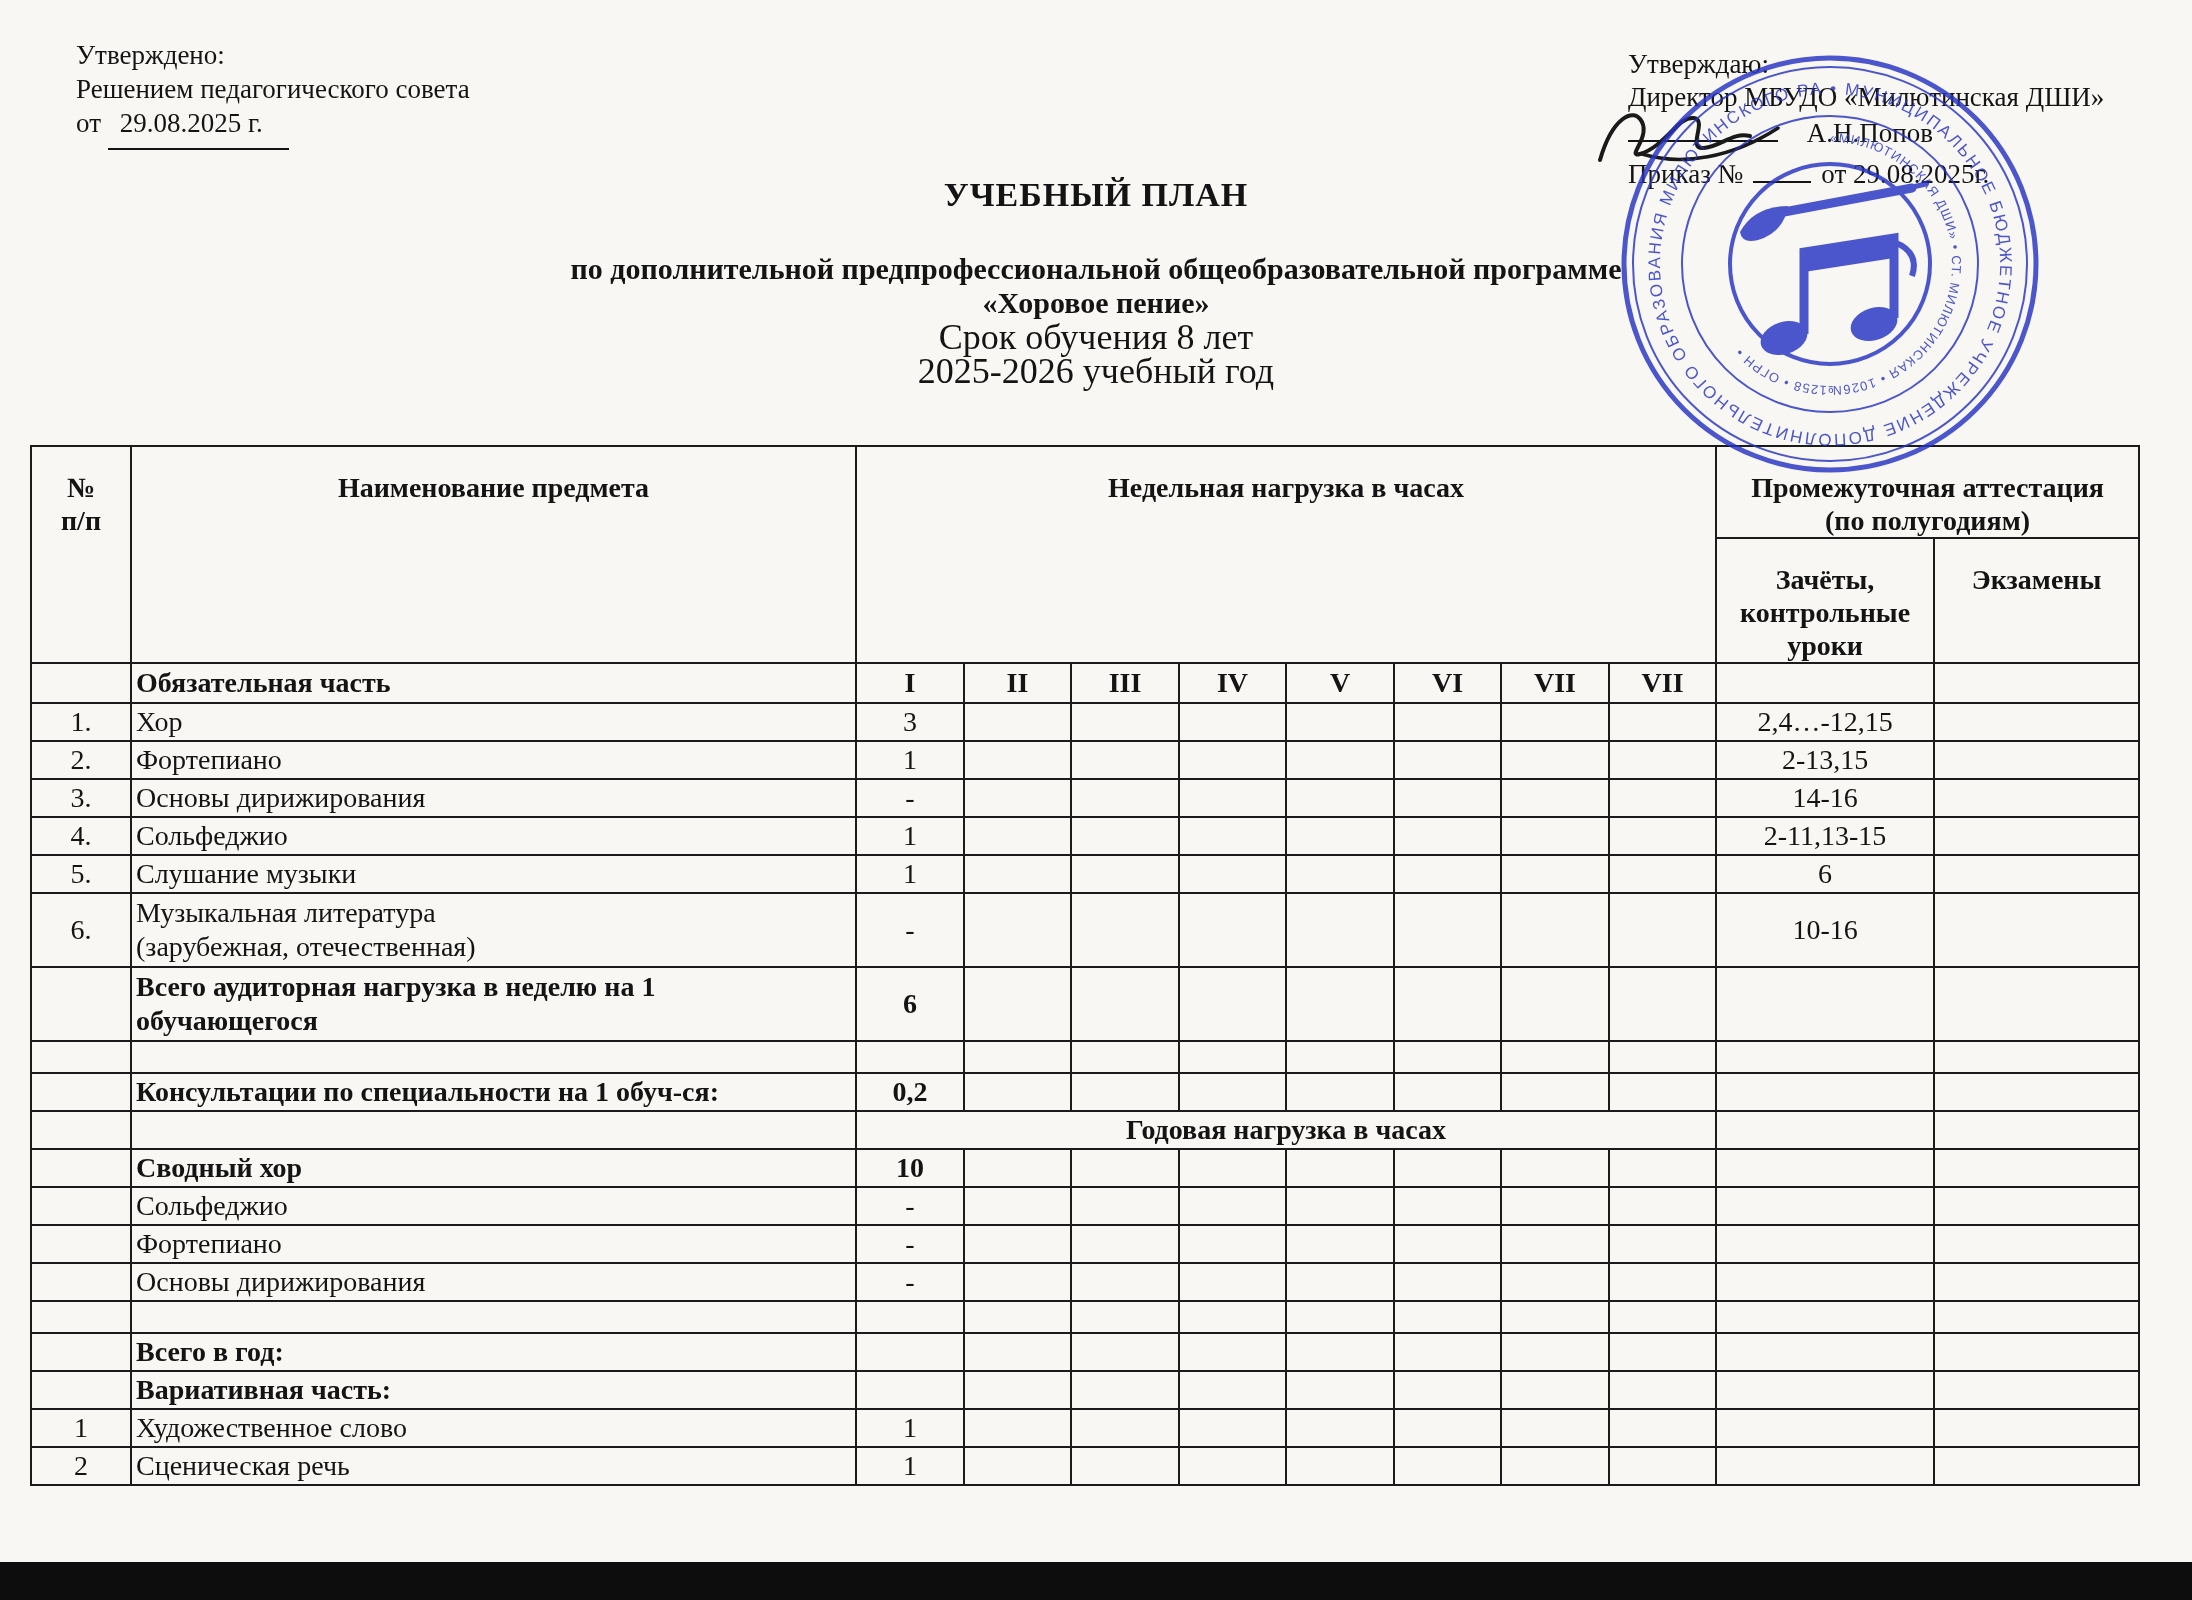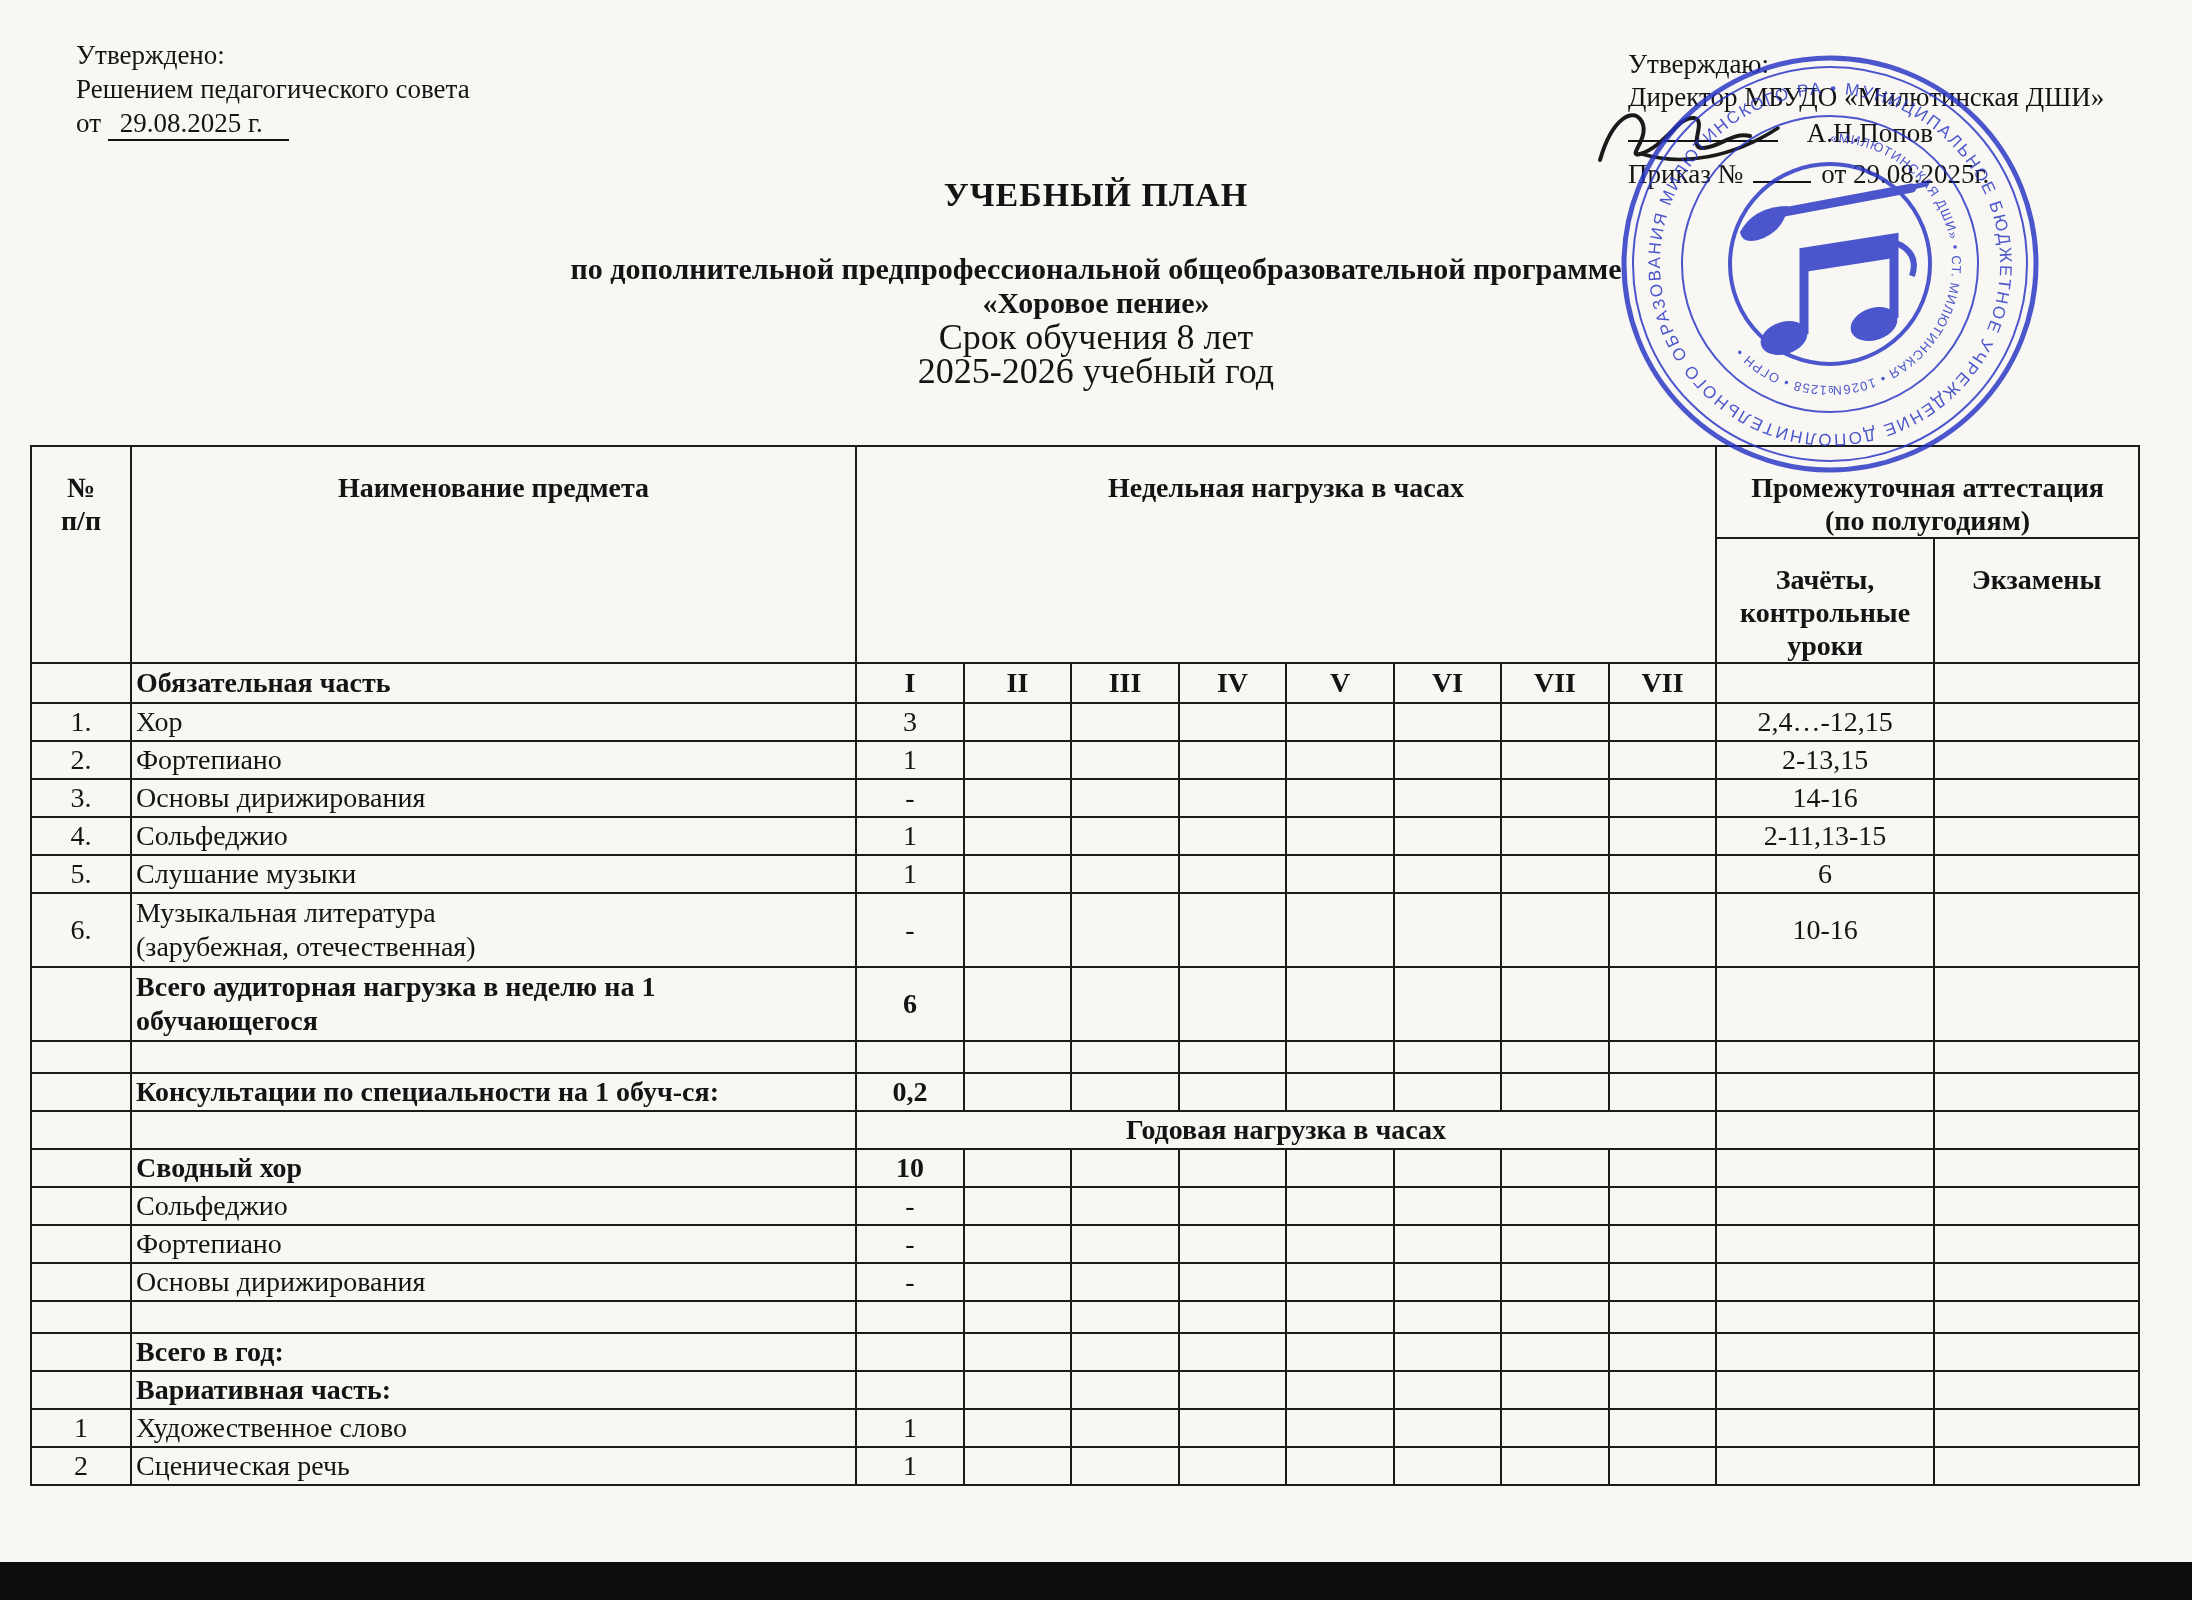--- a/index.html
+++ b/index.html
@@ -7,21 +7,21 @@
     position:relative;
     width:2192px;height:1600px;
     background:#f8f7f3;
     font-family:"Liberation Serif", serif;
     color:#141414;
     overflow:hidden;
   }
   
   .approve-left{position:absolute;left:76px;top:38px;font-size:27px;line-height:34px;}
   .approve-right{position:absolute;left:1628px;top:48px;font-size:27px;line-height:33px;}
-  .u-date{border-bottom:2px solid #141414;padding:0 26px 1px 12px;}
+  .u-date{border-bottom:2px solid #141414;padding:0 26px 10px 12px;}
   .sig-row{position:relative;height:44px;}
   .sig-scribble{position:absolute;left:-46px;top:-26px;}
   .sig-underline{display:inline-block;width:150px;border-bottom:2px solid #141414;height:26px;}
   .sig-name{margin-left:22px;}
   .blank-line{display:inline-block;width:58px;border-bottom:2px solid #141414;height:22px;margin:0 10px;}
   
   .stamp{position:absolute;left:1612px;top:46px;width:436px;height:436px;opacity:.82;z-index:5;}
   
   .title-block{position:absolute;left:0;top:176px;width:2192px;text-align:center;z-index:2;}
   .title-main{font-size:34px;font-weight:bold;letter-spacing:1px;}

